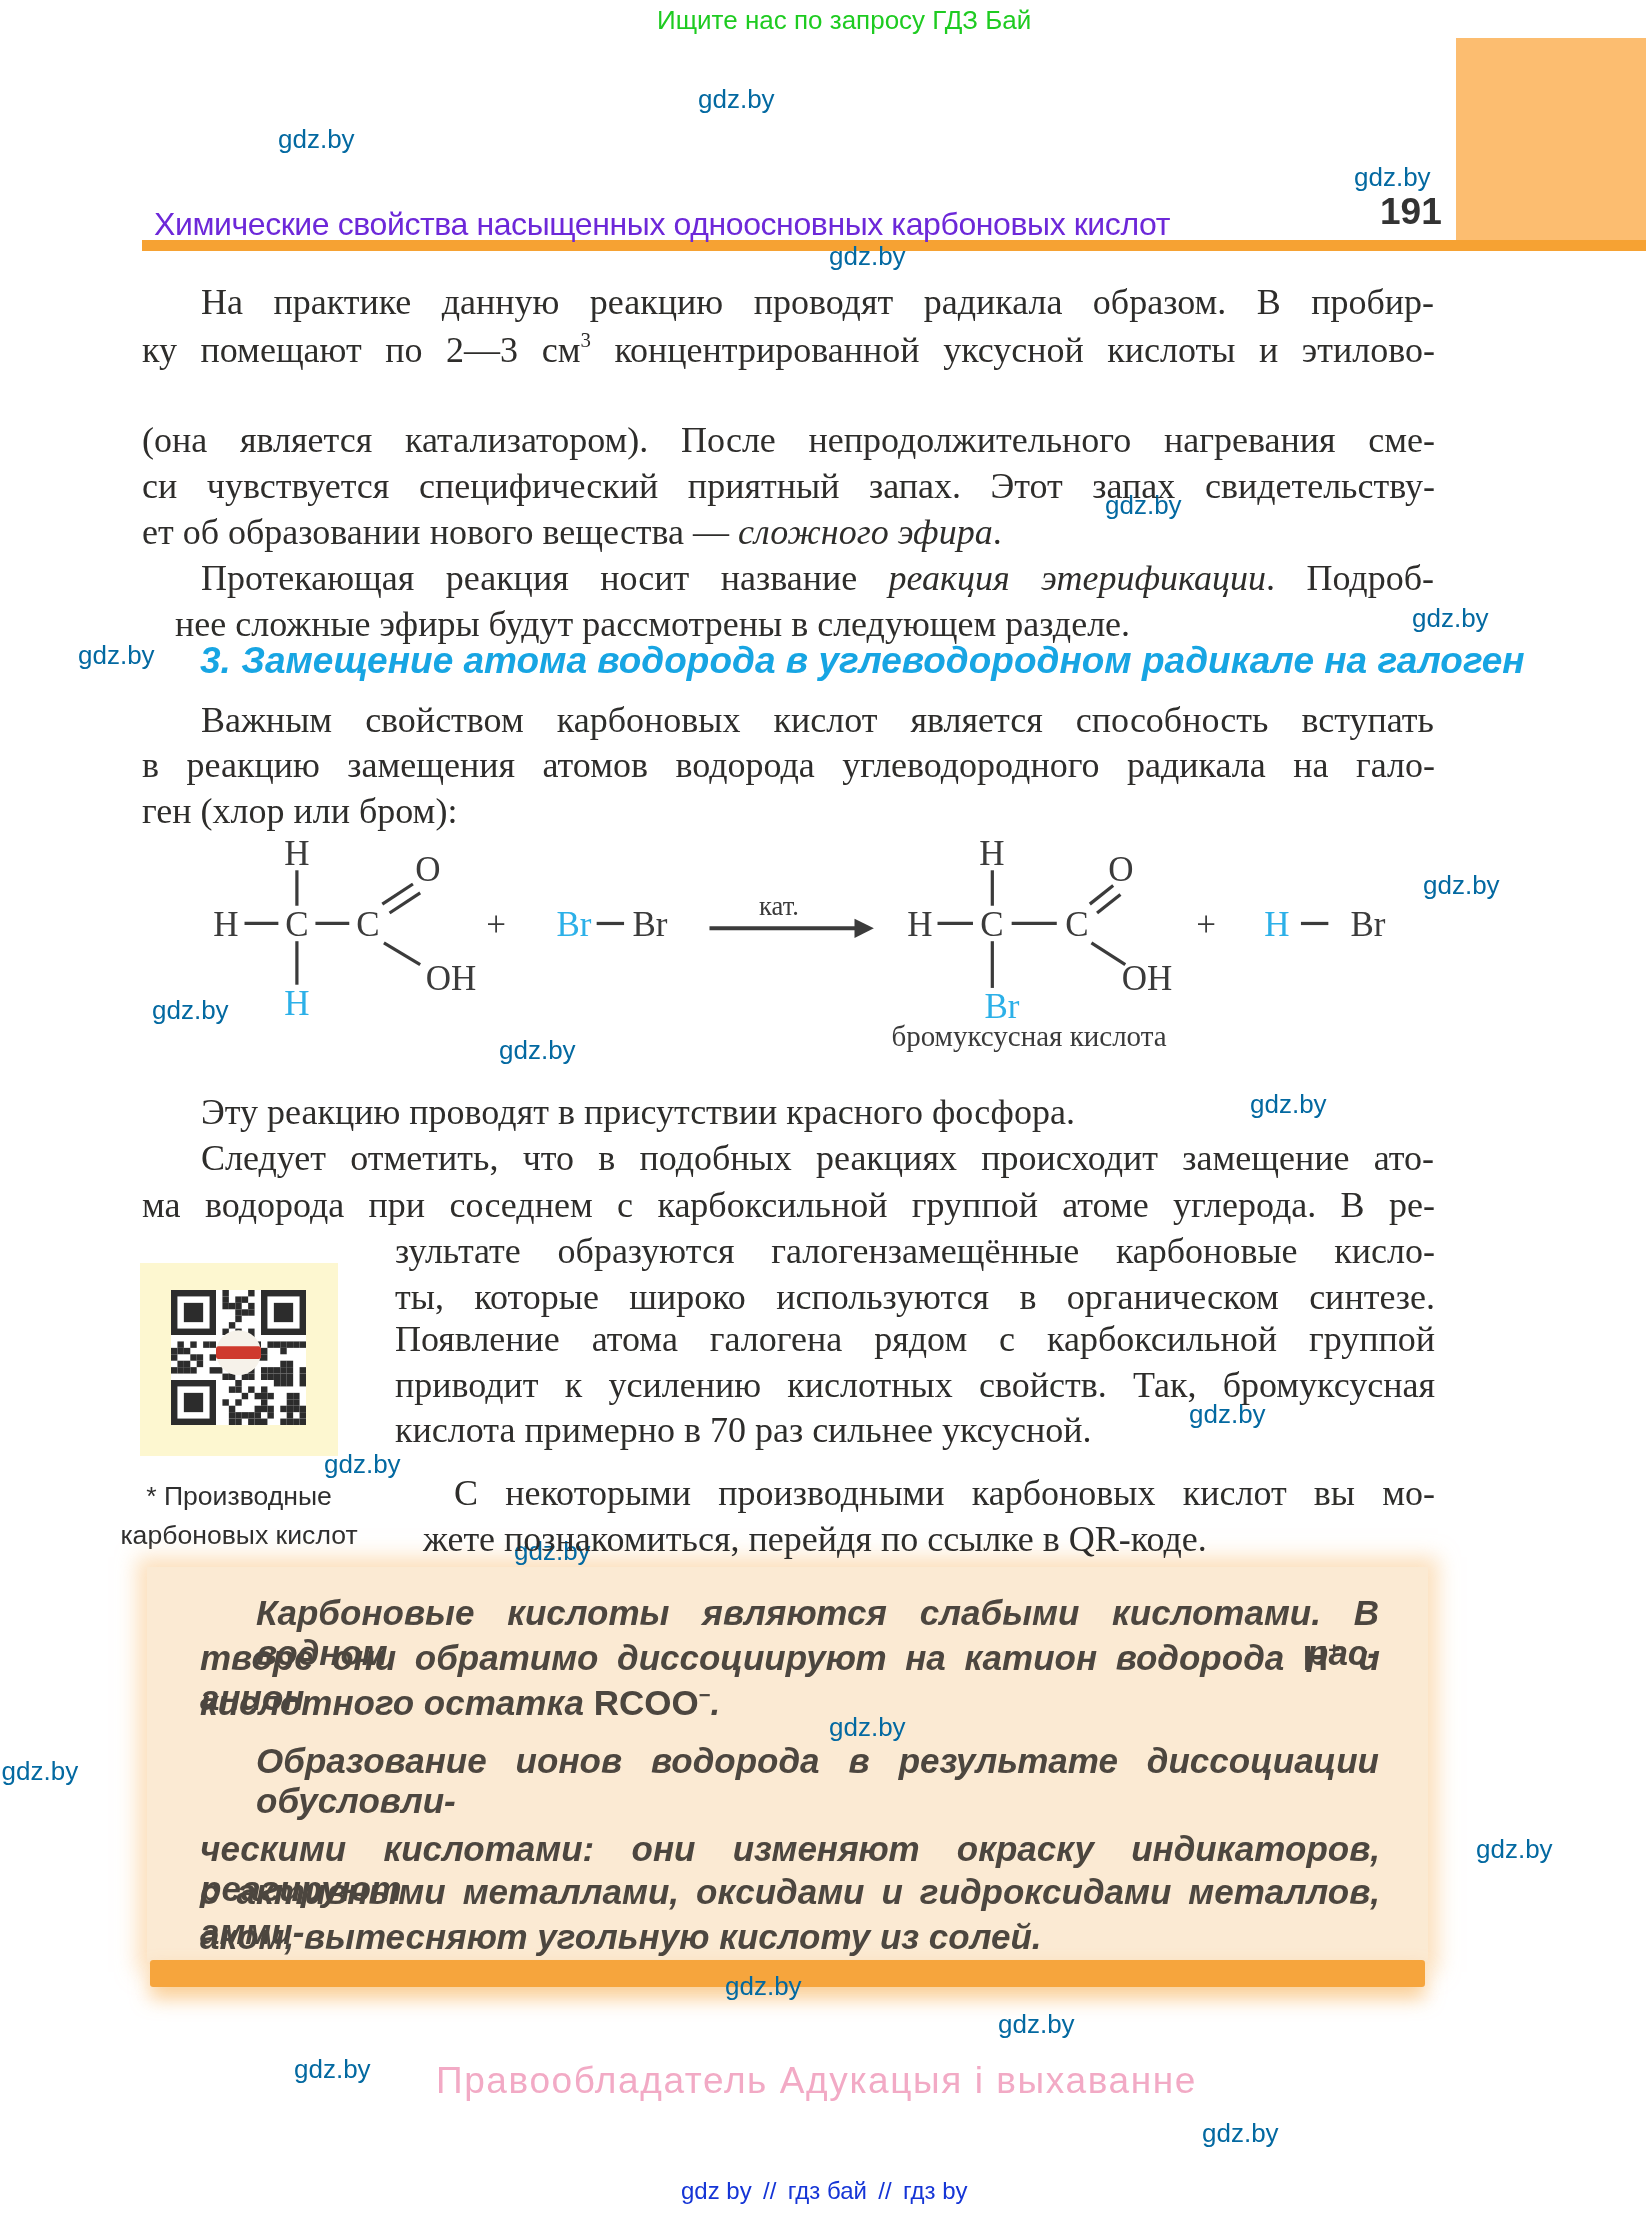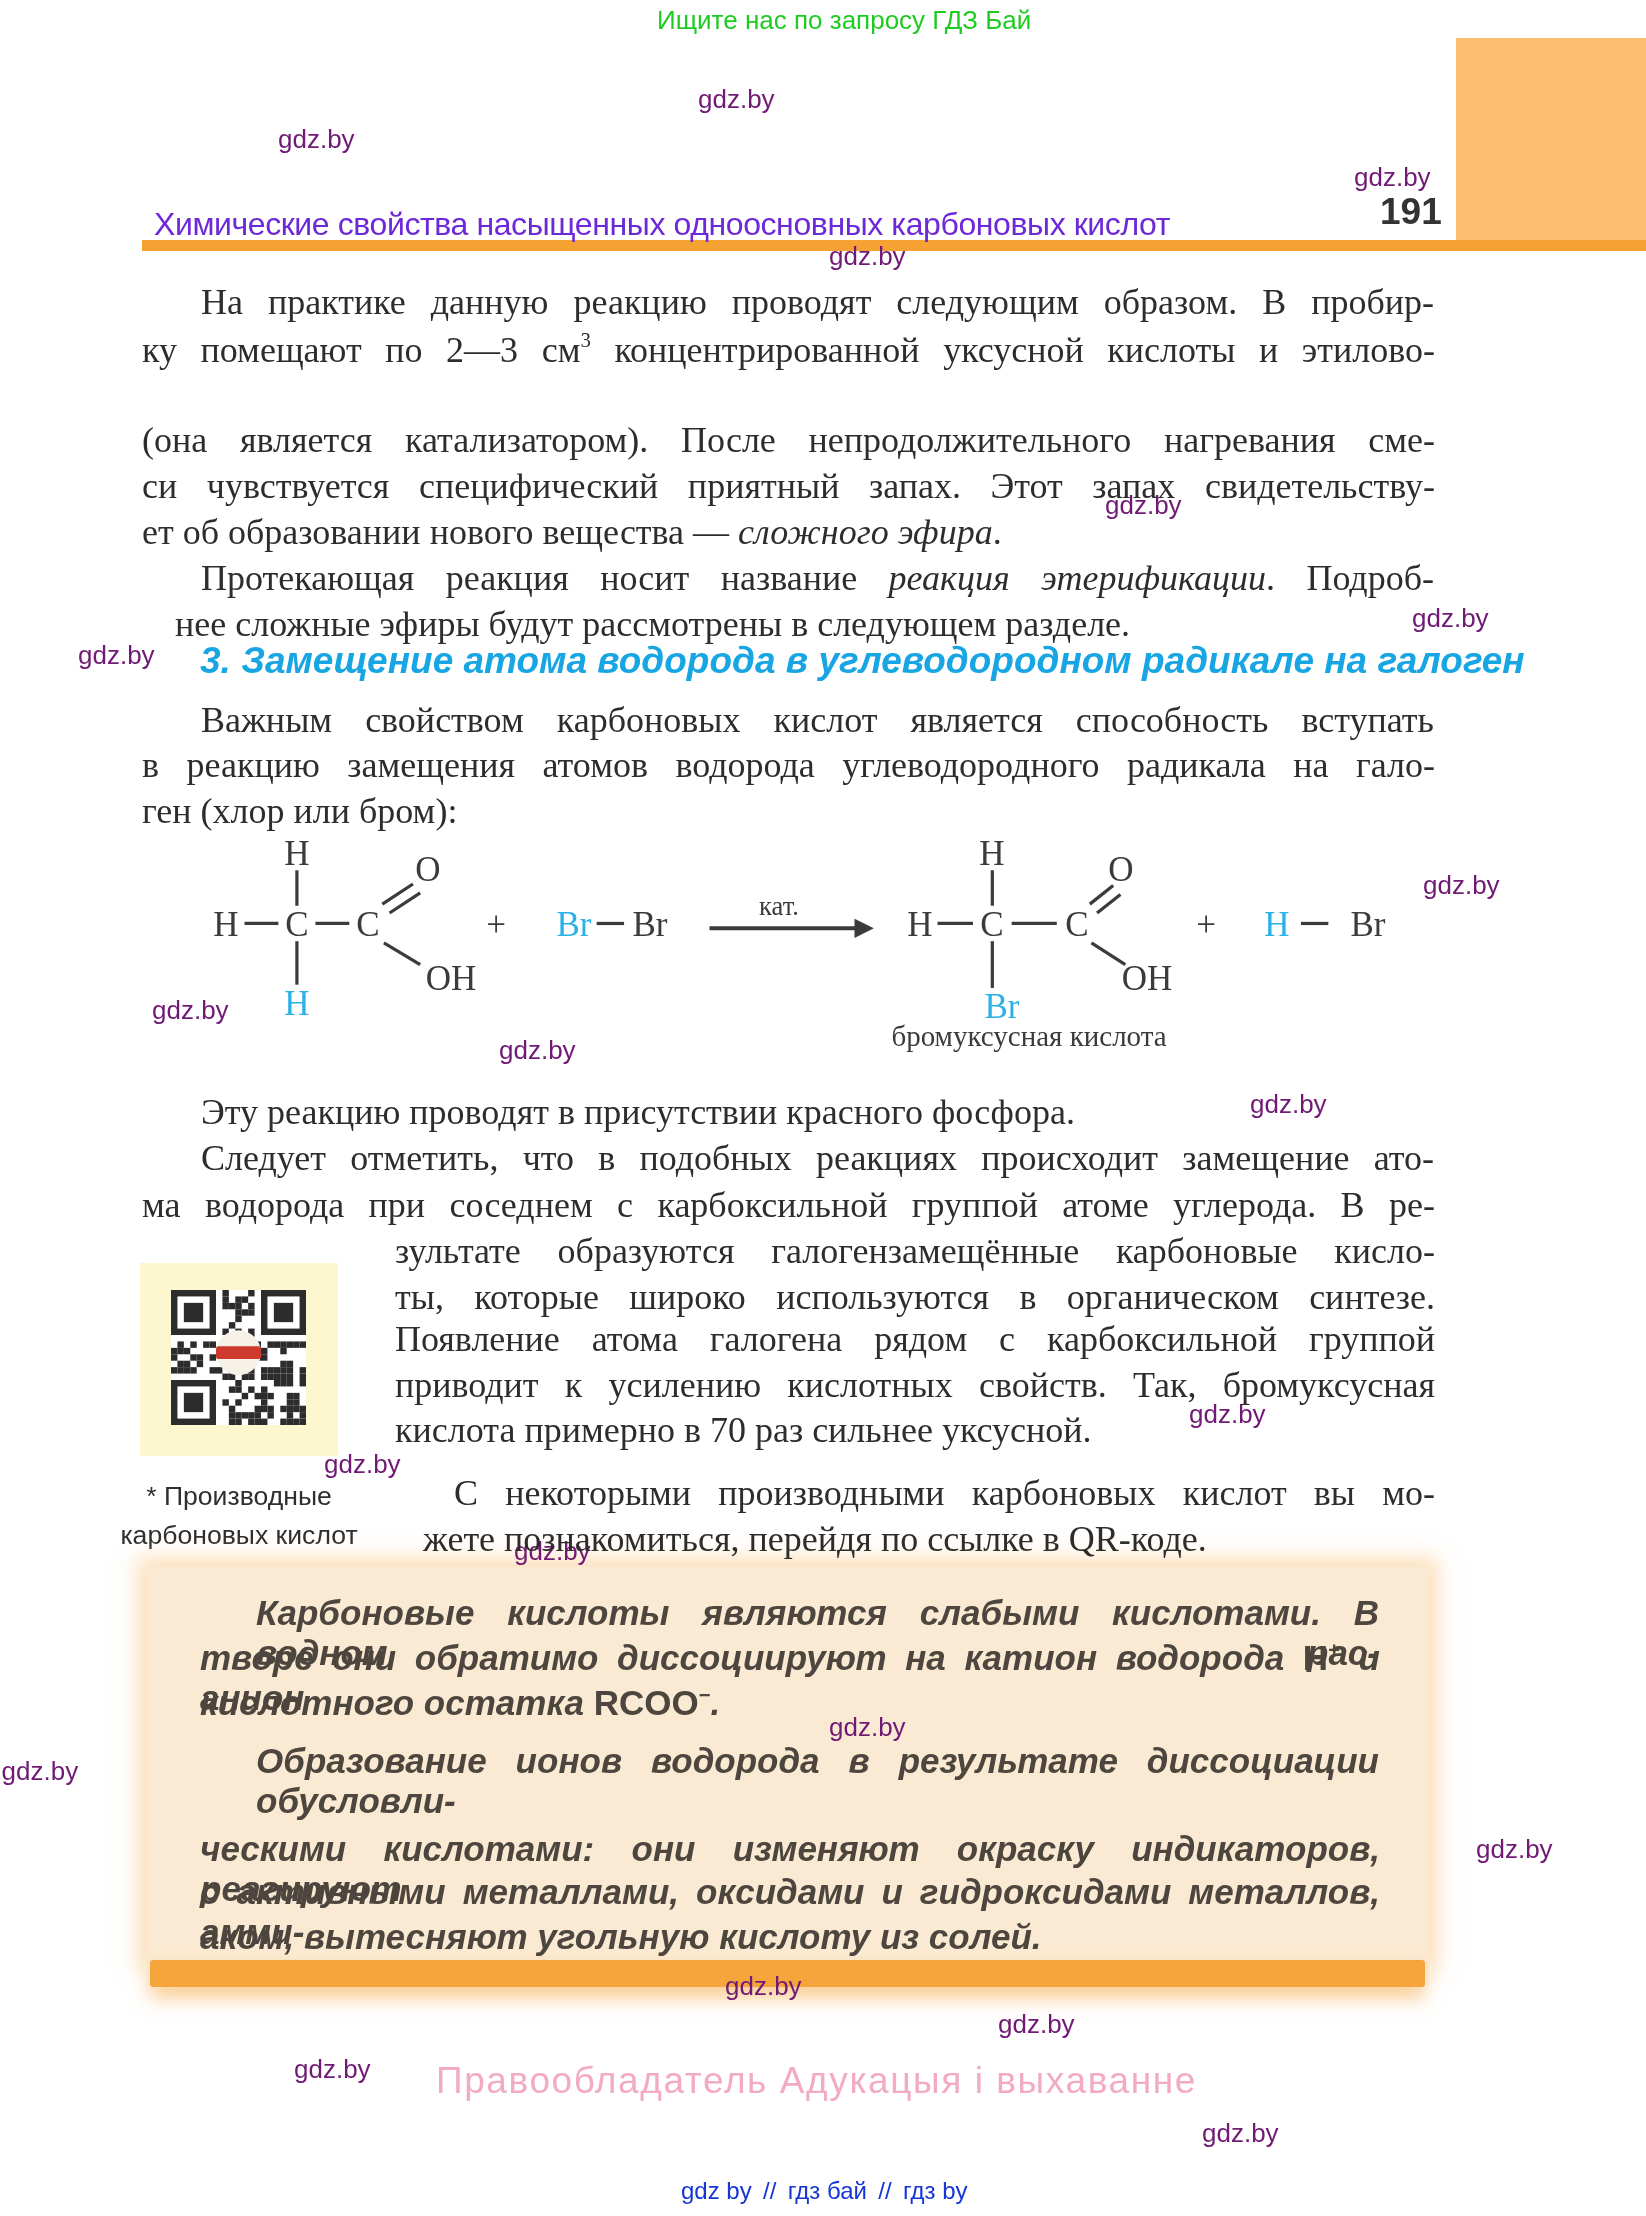--- a/index.html
+++ b/index.html
@@ -1,21 +1,21 @@
 <!DOCTYPE html>
 <html style="font-size:13px"><head>
 <meta charset="utf-8">
 <style>
   html,body{margin:0;padding:0;background:#e8e8e8;}
   #page{position:relative;width:1647px;height:2216px;background:#ffffff;overflow:hidden;
         font-family:"Liberation Serif",serif;}
   
   .banner{position:absolute;left:657px;top:4.8px;font:26px "Liberation Sans",sans-serif;color:#1ecb21;}
   
-  .wm{position:absolute;font:26px "Liberation Sans",sans-serif;color:#701a75;white-space:nowrap;}
+  .wm{position:absolute;font:26px "Liberation Sans",sans-serif;color:#0369a1;white-space:nowrap;}
   
   .corner-tab{position:absolute;left:1456px;top:38px;width:190px;height:204px;background:#fcbd70;}
   .rule{position:absolute;left:142px;top:240px;width:1505px;height:10.5px;background:#f6a233;}
   .title{position:absolute;left:142px;top:196px;margin:12px;font:400 32px/1 "Liberation Sans",sans-serif;
          color:#6d28d9;letter-spacing:-0.4px;white-space:nowrap;}
   .pagenum{position:absolute;left:1380px;top:193px;font:700 37px/1 "Liberation Sans",sans-serif;color:#333;}
   
   .bl{position:absolute;font:36px/1.15 "Liberation Serif",serif;color:#2e2d2b;}
   .bl.j{text-align:justify;text-align-last:justify;text-justify:inter-word;}
   .bl .i{font-style:italic;}
@@ -252,21 +252,21 @@
     <span class="wm" style="left: 1189px; top: 1399px;">gdz.by</span>
     <span class="wm" style="left: 324px; top: 1449px;">gdz.by</span>
     <span class="wm" style="left: 514px; top: 1536px;">gdz.by</span>
     <span class="wm" style="left: 829px; top: 1712px;">gdz.by</span>
     <span class="wm" style="left: 1.6px; top: 1756px;">gdz.by</span>
     <span class="wm" style="left: 1476px; top: 1834px;">gdz.by</span>
     <span class="wm" style="left: 725px; top: 1971px;">gdz.by</span>
     <span class="wm" style="left: 998px; top: 2009px;">gdz.by</span>
     <span class="wm" style="left: 294px; top: 2054px;">gdz.by</span>
     <span class="wm" style="left: 1202px; top: 2118px;">gdz.by</span>
-    <div class="bl j" style="left: 201px; top: 282px; width: 1233px;"><span>На практике данную реакцию проводят следующим образом. В пробир-</span></div>
+    <div class="bl j" style="left: 201px; top: 282px; width: 1233px;"><span>На практике данную реакцию проводят радикала образом. В пробир-</span></div>
     <div class="bl j" style="left: 142px; top: 328px; width: 1293px;"><span>ку помещают по 2—3 см</span><span class="sup">3</span><span> концентрированной уксусной кислоты и этилово-</span></div>
     <div class="bl j" style="left: 142px; top: 420px; width: 1293px;"><span>(она является катализатором). После непродолжительного нагревания сме-</span></div>
     <div class="bl j" style="left: 142px; top: 466px; width: 1293px;"><span>си чувствуется специфический приятный запах. Этот запах свидетельству-</span></div>
     <div class="bl" style="left: 142px; top: 512px;"><span>ет об образовании нового вещества — </span><span class="i">сложного эфира</span><span>.</span></div>
     <div class="bl j" style="left: 201px; top: 558px; width: 1233px;"><span>Протекающая реакция носит название </span><span class="i">реакция этерификации</span><span>. Подроб-</span></div>
     <div class="bl" style="left: 142px; top: 604px; margin-left: 33px;"><span>нее сложные эфиры будут рассмотрены в следующем разделе.</span></div>
     <div class="bl j" style="left: 201px; top: 700px; width: 1233px;"><span>Важным свойством карбоновых кислот является способность вступать</span></div>
     <div class="bl j" style="left: 142px; top: 745px; width: 1293px;"><span>в реакцию замещения атомов водорода углеводородного радикала на гало-</span></div>
     <div class="bl" style="left: 142px; top: 791px;"><span>ген (хлор или бром):</span></div>
     <div class="bl" style="left: 201px; top: 1092px;"><span>Эту реакцию проводят в присутствии красного фосфора.</span></div>

